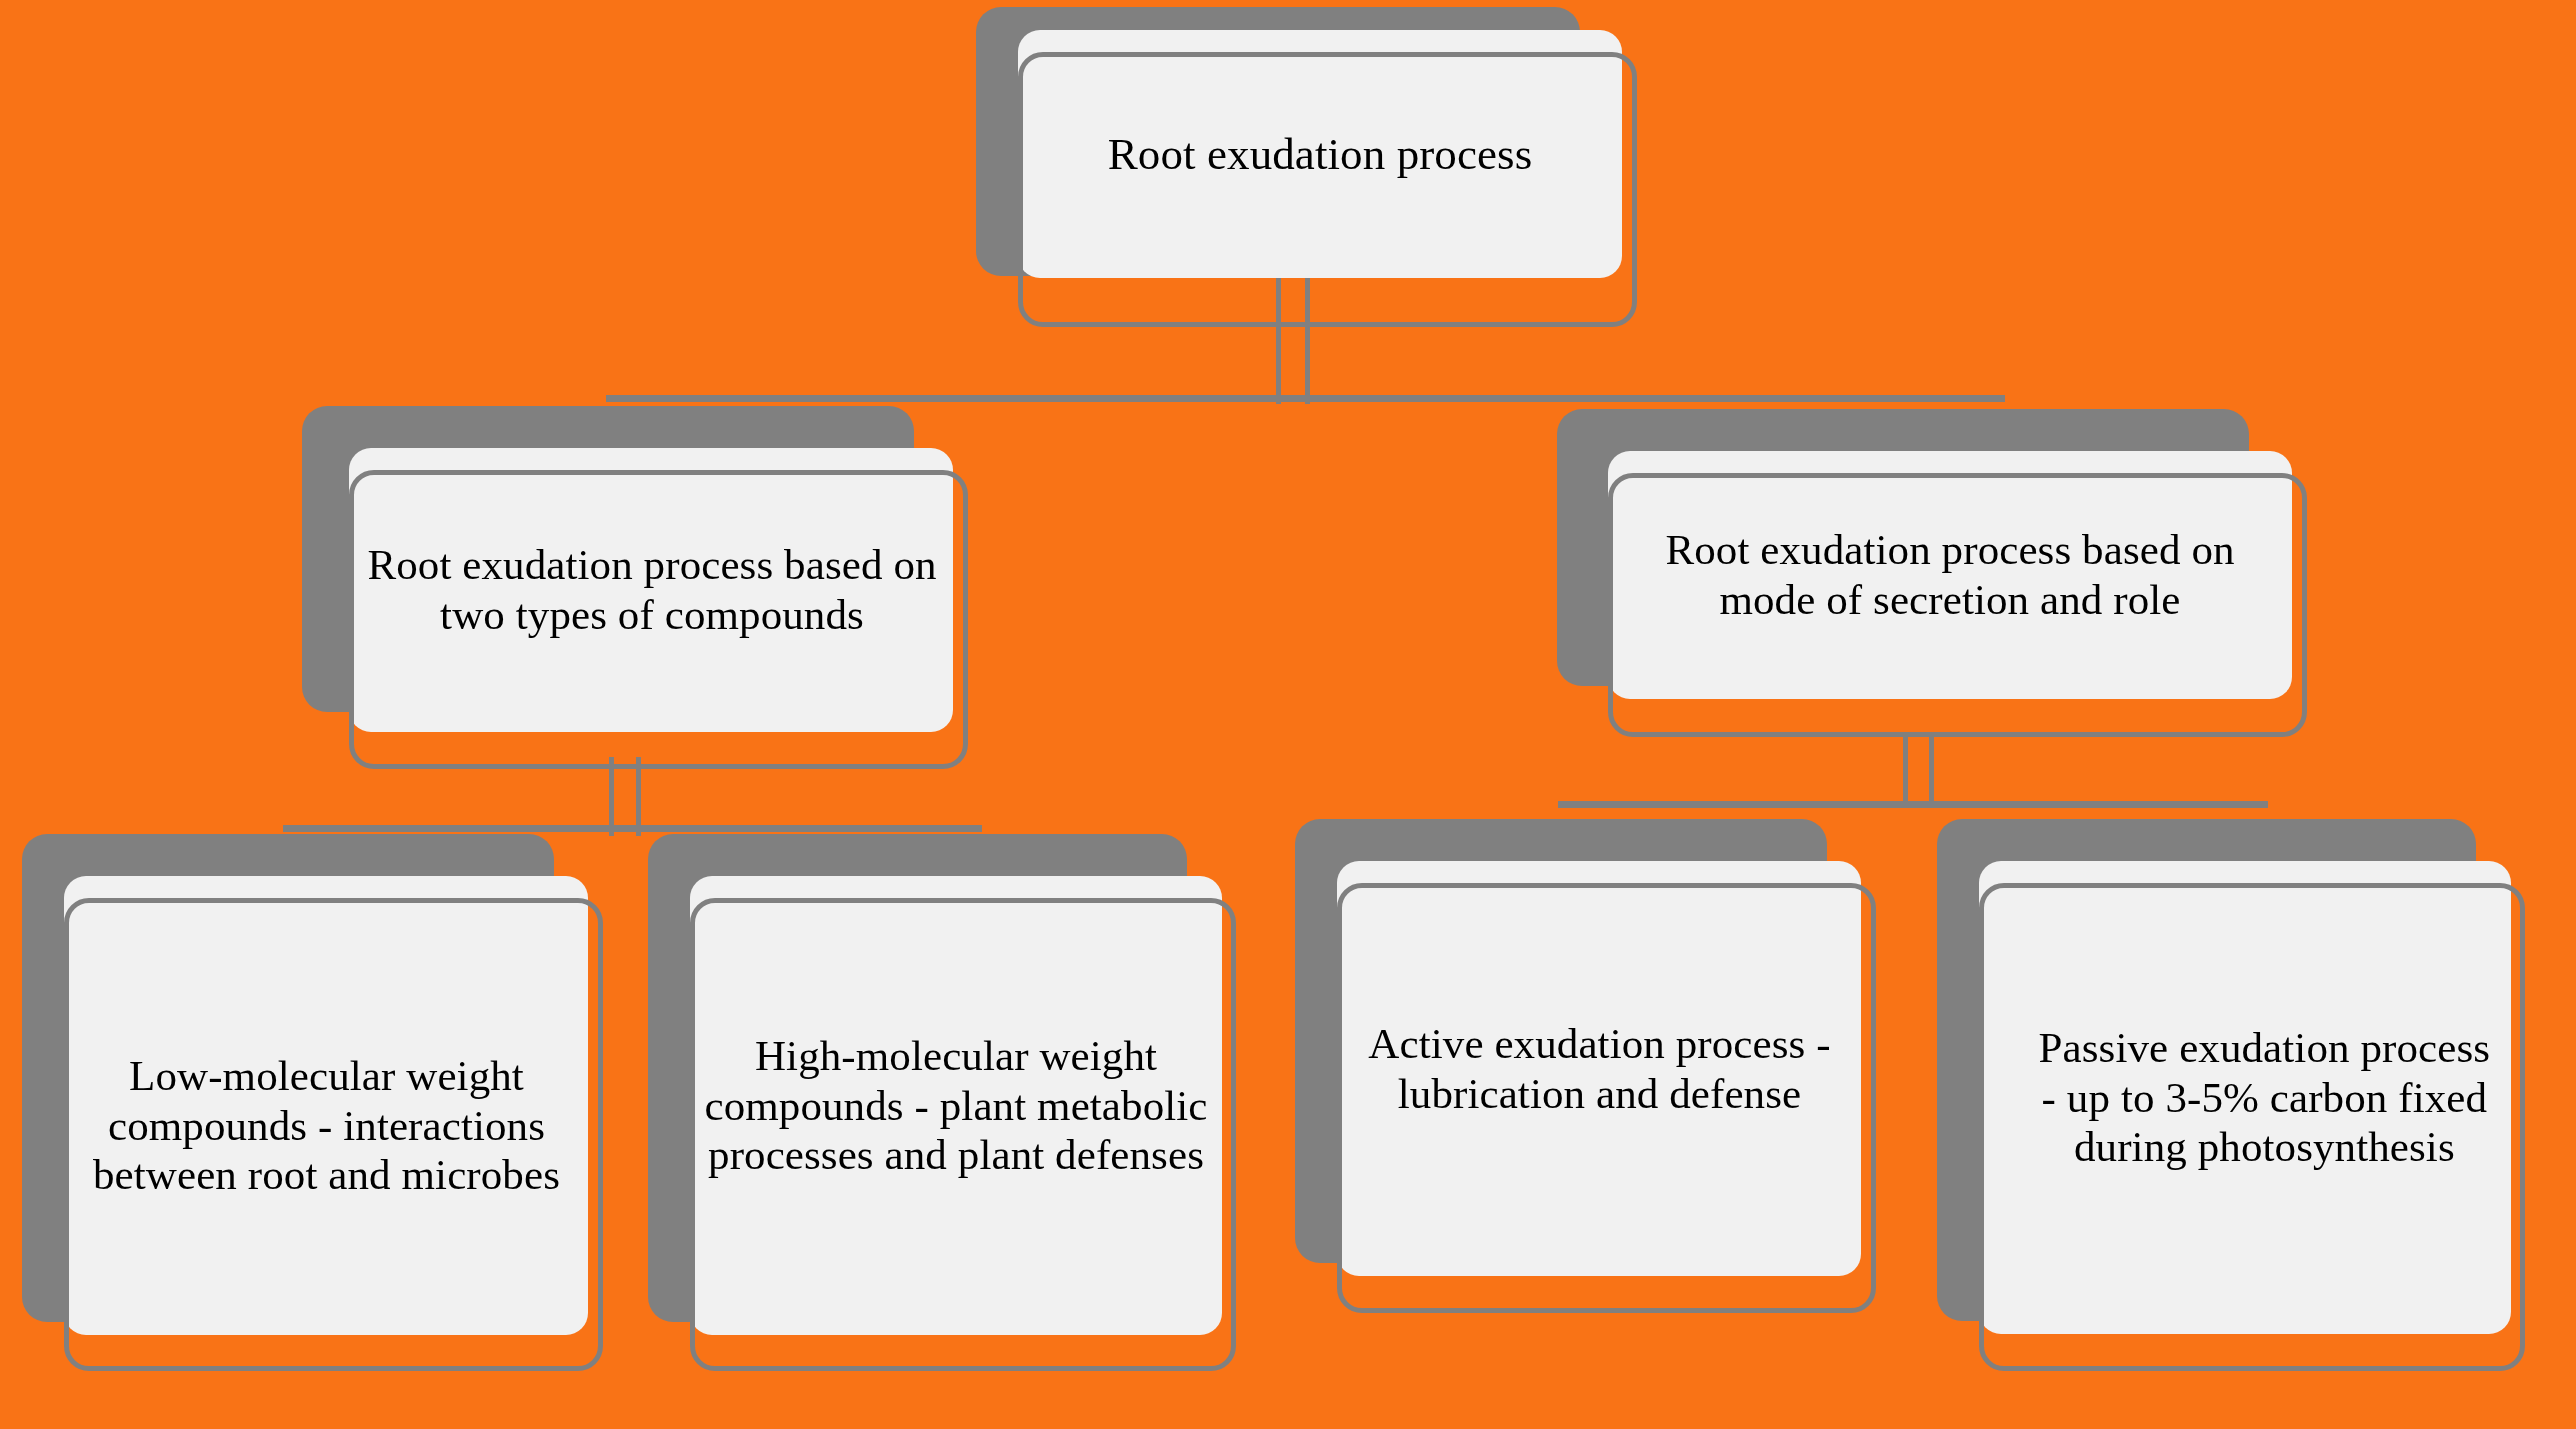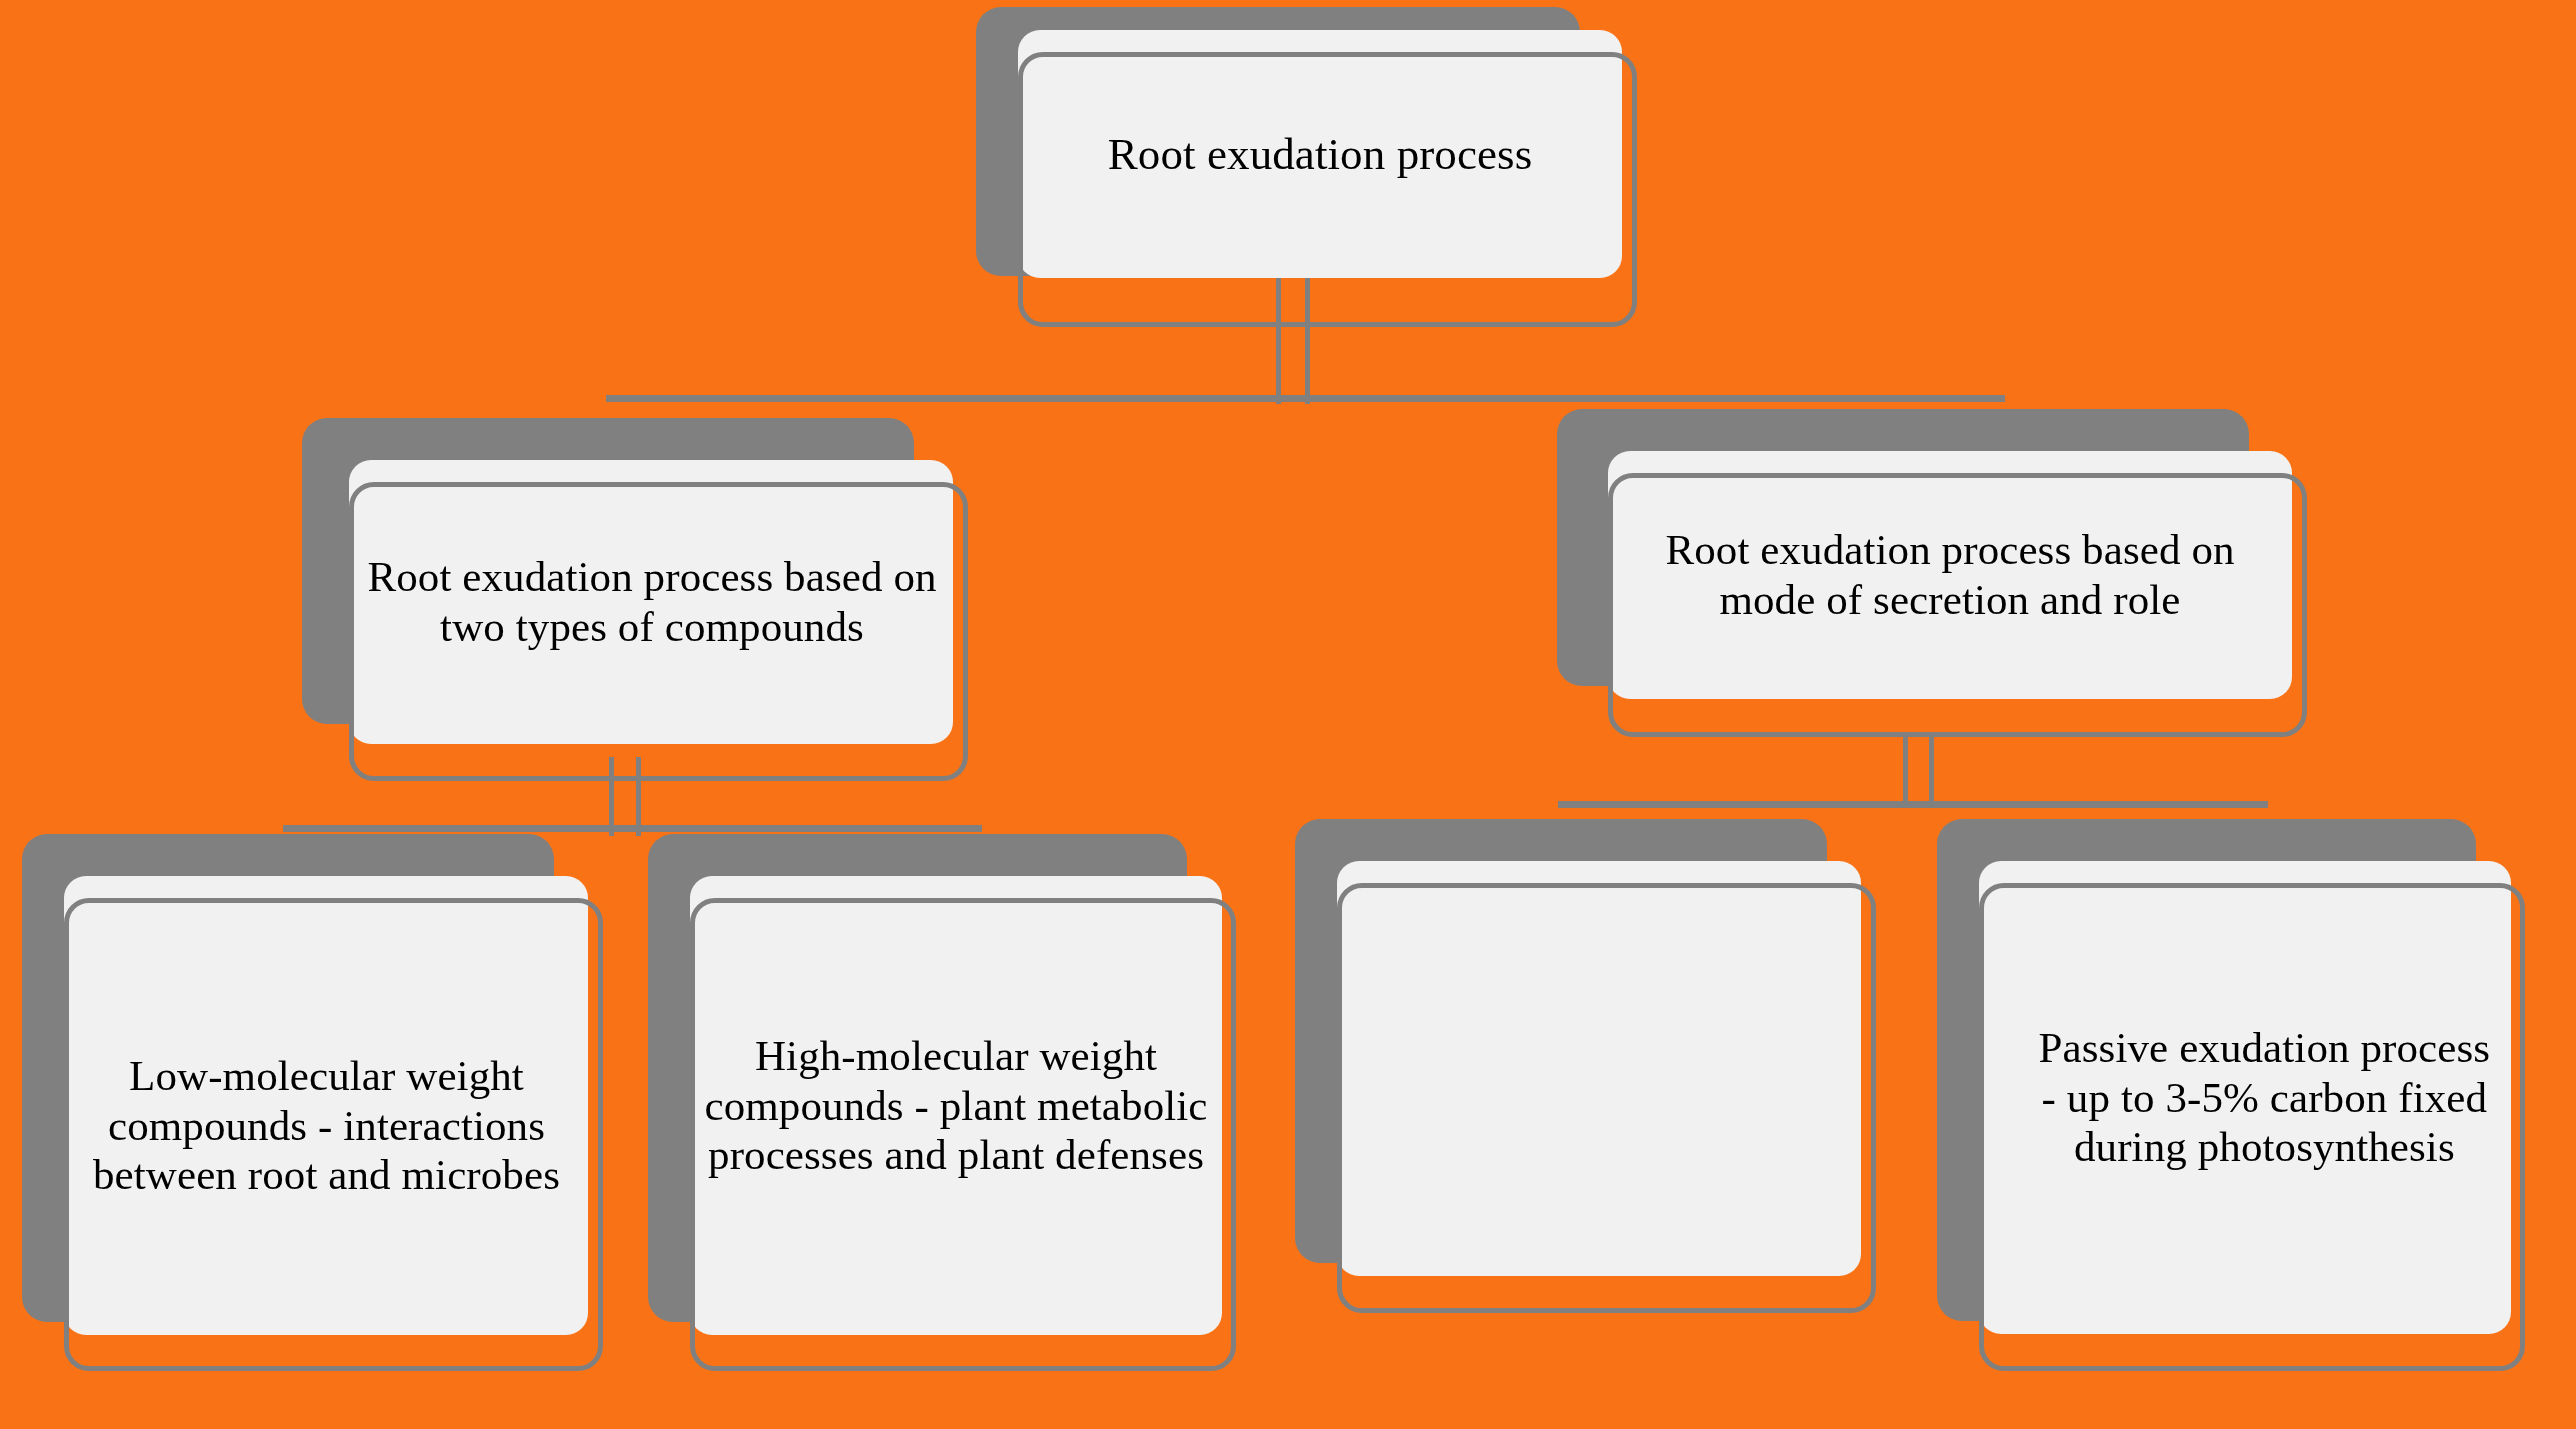--- a/index.html
+++ b/index.html
@@ -65,21 +65,21 @@
 
   <div class="conn-h" style="left:1558px;top:801px;width:710px;height:6.6px;"></div>
 
   <div class="node" style="left:976px;top:7.3px;width:677px;height:335px;">
     <div class="shadow" style="left:0px;top:0px;width:604px;height:269px;"></div>
     <div class="fill" style="left:42px;top:23px;width:604px;height:248px;"></div>
     <div class="frame" style="left:42px;top:45px;width:619px;height:275px;"></div>
     <div class="label" style="left:42px;top:23px;width:604px;height:248px;font-size:45px;">Root exudation process</div>
   </div>
 
-  <div class="node" style="left:302px;top:418px;width:699px;height:379px;">
+  <div class="node" style="left:302px;top:406px;width:699px;height:379px;">
     <div class="shadow" style="left:0px;top:0px;width:612px;height:306px;"></div>
     <div class="fill" style="left:47px;top:42px;width:604px;height:284px;"></div>
     <div class="frame" style="left:47px;top:64px;width:619px;height:299px;"></div>
     <div class="label" style="left:55px;top:42px;width:590px;height:284px;font-size:43px;">Root exudation process based on two types of compounds</div>
   </div>
 
   <div class="node" style="left:1557px;top:409px;width:757px;height:364px;">
     <div class="shadow" style="left:0px;top:0px;width:692px;height:277px;"></div>
     <div class="fill" style="left:51px;top:42px;width:684px;height:248px;"></div>
     <div class="frame" style="left:51px;top:64px;width:699px;height:264px;"></div>
@@ -97,20 +97,21 @@
     <div class="shadow" style="left:0px;top:0px;width:539px;height:488px;"></div>
     <div class="fill" style="left:42px;top:42px;width:532px;height:459px;"></div>
     <div class="frame" style="left:42px;top:64px;width:546px;height:473px;"></div>
     <div class="label" style="left:48px;top:42px;width:520px;height:459px;font-size:43px;">High-molecular weight compounds - plant metabolic processes and plant defenses</div>
   </div>
 
   <div class="node" style="left:1295px;top:819px;width:641px;height:546px;">
     <div class="shadow" style="left:0px;top:0px;width:532px;height:444px;"></div>
     <div class="fill" style="left:42px;top:42px;width:524px;height:415px;"></div>
     <div class="frame" style="left:42px;top:64px;width:539px;height:430px;"></div>
+    <div class="label" style="left:48px;top:42px;width:513px;height:415px;font-size:43px;">Active exudation process - lubrication and defense</div>
   </div>
 
   <div class="node" style="left:1937px;top:819px;width:641px;height:604px;">
     <div class="shadow" style="left:0px;top:0px;width:539px;height:502px;"></div>
     <div class="fill" style="left:42px;top:42px;width:532px;height:473px;"></div>
     <div class="frame" style="left:42px;top:64px;width:546px;height:488px;"></div>
     <div class="label" style="left:48px;top:42px;width:520px;height:473px;font-size:43px;padding-left:46px;">Passive exudation process - up to 3-5% carbon fixed during photosynthesis</div>
   </div>
 
 </div>

